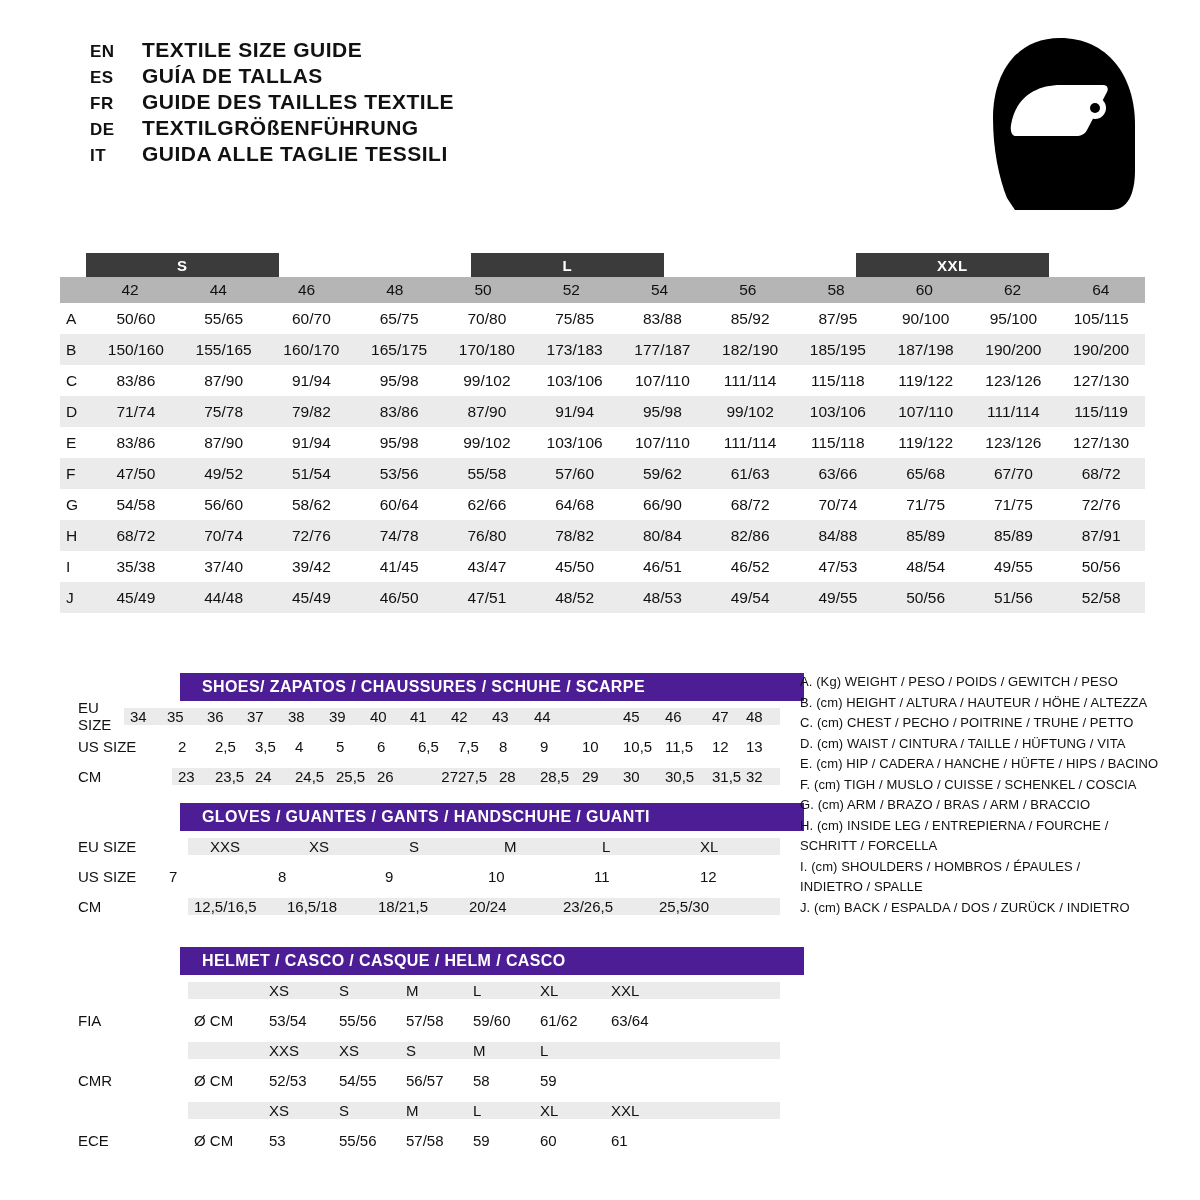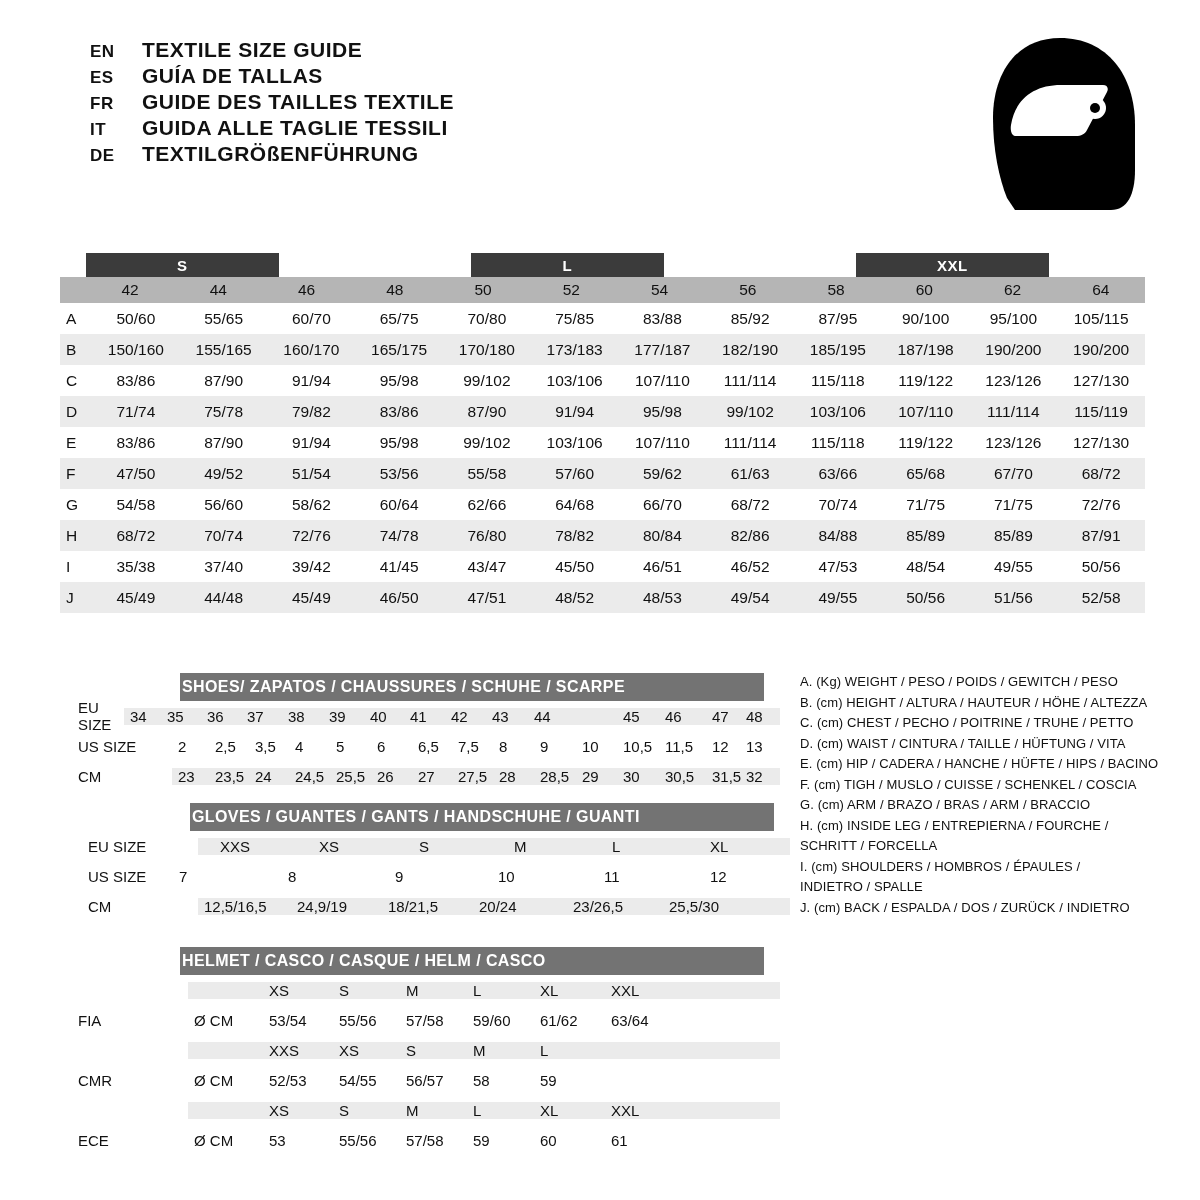--- a/index.html
+++ b/index.html
@@ -28,21 +28,21 @@
   .dr.alt{background:#ebebeb;}
   .dr .lbl{width:26px;font-size:15.5px;text-align:left;padding-left:6px;display:flex;align-items:center;}
   .dr .mt-cell{font-size:15.5px;}
 
   
   .c0{width:26px;flex:none;}
   .c{flex:1 1 0;}
 
   
   .blk{position:absolute;}
-  .blk-title{background:#737373;color:#fff;font-size:16px;font-weight:700;padding:5px 2px;letter-spacing:.4px;}
+  .blk-title{background:#4c1d95;color:#fff;font-size:16px;font-weight:700;padding:5px 22px;letter-spacing:.4px;}
   .brow{display:flex;align-items:center;height:30px;}
   .brow .rlabel{width:110px;font-size:15px;font-weight:400;padding-left:8px;}
   .brow .cells{display:flex;flex:1;}
   .bcell{font-size:15px;text-align:left;}
 
   
   .legend{position:absolute;left:800px;top:672px;width:370px;}
   .legend div{font-size:13px;line-height:20.5px;letter-spacing:.1px;}
 </style>
 </head>
@@ -57,26 +57,26 @@
     </div>
     <div class="hdr-row">
       <span class="hdr-lang">ES</span>
       <span class="hdr-text">GUÍA DE TALLAS</span>
     </div>
     <div class="hdr-row">
       <span class="hdr-lang">FR</span>
       <span class="hdr-text">GUIDE DES TAILLES TEXTILE</span>
     </div>
     <div class="hdr-row">
+      <span class="hdr-lang">DE</span>
+      <span class="hdr-text">TEXTILGRÖßENFÜHRUNG</span>
+    </div>
+    <div class="hdr-row">
       <span class="hdr-lang">IT</span>
       <span class="hdr-text">GUIDA ALLE TAGLIE TESSILI</span>
-    </div>
-    <div class="hdr-row">
-      <span class="hdr-lang">DE</span>
-      <span class="hdr-text">TEXTILGRÖßENFÜHRUNG</span>
     </div>
   </div>
 
   <div class="helmet">
     <svg viewBox="0 0 170 190" width="170" height="190">
       <path d="M85 8 C40 8 18 45 18 88 C18 120 24 148 32 168 L40 180 L136 180 C152 180 160 165 160 140 L160 95 C160 45 132 8 85 8 Z" fill="#000"></path>
       <path d="M36 95 C40 70 58 55 86 55 L128 55 C132 55 134 58 132 62 L112 100 C110 104 106 106 101 106 L40 106 C37 106 35 101 36 95 Z" fill="#fff"></path>
       <circle cx="120" cy="78" r="11" fill="#fff"></circle>
       <circle cx="120" cy="78" r="5" fill="#000"></circle>
     </svg>
@@ -206,21 +206,21 @@
     </div>
 
     <div class="mt-row dr">
       <div class="lbl">G</div>
       <div class="mt-cell c">54/58</div>
       <div class="mt-cell c">56/60</div>
       <div class="mt-cell c">58/62</div>
       <div class="mt-cell c">60/64</div>
       <div class="mt-cell c">62/66</div>
       <div class="mt-cell c">64/68</div>
-      <div class="mt-cell c">66/70</div>
+      <div class="mt-cell c">66/90</div>
       <div class="mt-cell c">68/72</div>
       <div class="mt-cell c">70/74</div>
       <div class="mt-cell c">71/75</div>
       <div class="mt-cell c">71/75</div>
       <div class="mt-cell c">72/76</div>
     </div>
 
     <div class="mt-row dr alt">
       <div class="lbl">H</div>
       <div class="mt-cell c">68/72</div>
@@ -314,34 +314,34 @@
     </div>
     <div class="brow">
       <div class="rlabel">CM</div>
       <div class="cells" style="background:#ebebeb;flex:1;">
         <div class="bcell" style="width:37px;padding-left:6px;">23</div>
         <div class="bcell" style="width:40px;">23,5</div>
         <div class="bcell" style="width:40px;">24</div>
         <div class="bcell" style="width:41px;">24,5</div>
         <div class="bcell" style="width:41px;">25,5</div>
         <div class="bcell" style="width:41px;">26</div>
-        <div class="bcell" style="width:40px;">27</div>
+        <div class="bcell" style="width:40px;text-align:right;">27</div>
         <div class="bcell" style="width:41px;">27,5</div>
         <div class="bcell" style="width:41px;">28</div>
         <div class="bcell" style="width:42px;">28,5</div>
         <div class="bcell" style="width:41px;">29</div>
         <div class="bcell" style="width:42px;">30</div>
         <div class="bcell" style="width:47px;">30,5</div>
         <div class="bcell" style="width:34px;">31,5</div>
         <div class="bcell" style="width:34px;">32</div>
       </div>
     </div>
   </div>
 
-  <div class="blk" style="left:80px;top:803px;width:710px;">
+  <div class="blk" style="left:70px;top:803px;width:710px;">
     <div class="blk-title" style="margin-left:110px;width:calc(100% - 130px);">GLOVES / GUANTES / GANTS / HANDSCHUHE / GUANTI</div>
     <div class="brow">
       <div class="rlabel">EU SIZE</div>
       <div class="cells" style="background:#ebebeb;flex:1;">
         <div class="bcell" style="width:87px;padding-left:22px;">XXS</div>
         <div class="bcell" style="width:85px;padding-left:12px;">XS</div>
         <div class="bcell" style="width:85px;padding-left:15px;">S</div>
         <div class="bcell" style="width:88px;padding-left:10px;">M</div>
         <div class="bcell" style="width:90px;padding-left:10px;">L</div>
         <div class="bcell" style="width:80px;padding-left:8px;">XL</div>
@@ -355,21 +355,21 @@
         <div class="bcell" style="width:85px;padding-left:22px;">9</div>
         <div class="bcell" style="width:88px;padding-left:18px;">10</div>
         <div class="bcell" style="width:90px;padding-left:18px;">11</div>
         <div class="bcell" style="width:80px;padding-left:16px;">12</div>
       </div>
     </div>
     <div class="brow">
       <div class="rlabel">CM</div>
       <div class="cells" style="background:#ebebeb;flex:1;">
         <div class="bcell" style="width:87px;padding-left:6px;">12,5/16,5</div>
-        <div class="bcell" style="width:85px;padding-left:6px;">24,9/19</div>
+        <div class="bcell" style="width:85px;padding-left:6px;">16,5/18</div>
         <div class="bcell" style="width:85px;padding-left:6px;">18/21,5</div>
         <div class="bcell" style="width:88px;padding-left:6px;">20/24</div>
         <div class="bcell" style="width:90px;padding-left:6px;">23/26,5</div>
         <div class="bcell" style="width:90px;padding-left:6px;">25,5/30</div>
       </div>
     </div>
   </div>
 
   <div class="blk" style="left:70px;top:947px;width:710px;">
     <div class="blk-title" style="margin-left:110px;width:calc(100% - 130px);">HELMET / CASCO / CASQUE / HELM / CASCO</div>

